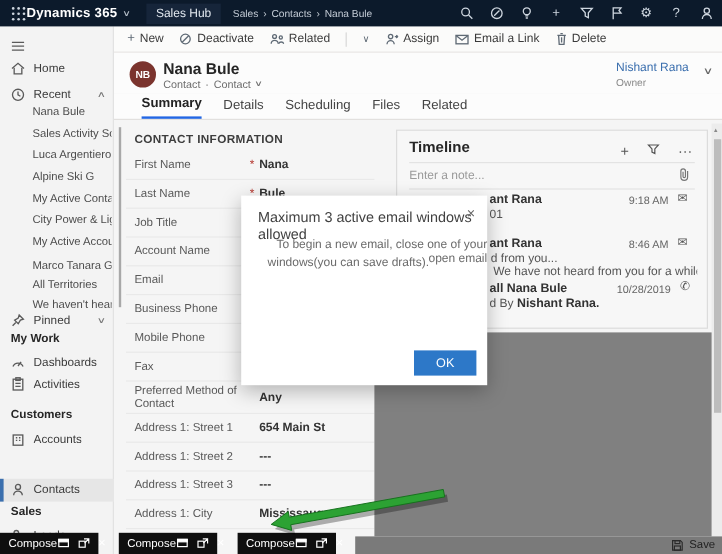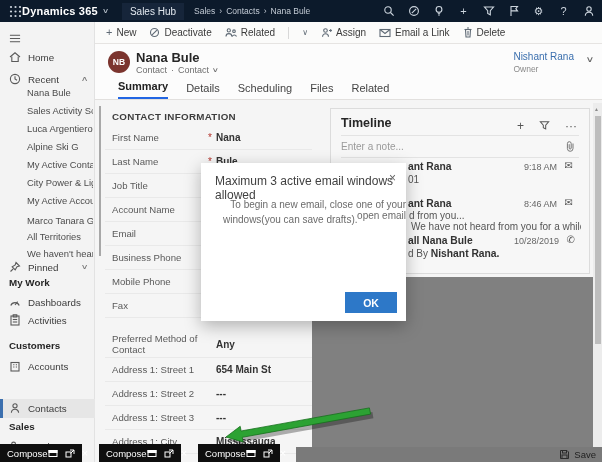--- a/index.html
+++ b/index.html
@@ -54,21 +54,21 @@
 
   
   #content-bg{left:95px;top:100px;width:507px;height:362px;background:#f5f5f5;z-index:1;}
   #form-scroll{left:99px;top:106px;width:2px;height:150px;background:#a8a8a8;z-index:2;}
   #ci-col{left:105px;top:108px;width:207px;z-index:2;}
   #ci-title{font-size:9.8px;font-weight:bold;color:#3d3d3d;letter-spacing:.3px;padding:3px 0 4px 7px;}
   .frow{display:flex;align-items:center;min-height:24px;border-bottom:1px solid #e9e9e9;padding-left:7px;position:relative;}
   .frow .flabel{width:92px;font-size:9.6px;color:#5a5a5a;line-height:11px;}
   .frow .fstar{width:12px;font-size:10px;color:#b3342c;text-align:center;}
   .frow .fvalue{font-size:10px;color:#333;font-weight:bold;white-space:nowrap;}
-  .frow.tall{min-height:27px;margin-top:13px;}
+  .frow.tall{min-height:27px;}
 
   
   #timeline{left:330px;top:108px;width:260px;height:166px;background:#f7f7f7;border:1px solid #dcdcdc;z-index:2;}
   #tl-title{position:absolute;left:10px;top:7px;font-size:12.5px;font-weight:bold;color:#262626;}
   #tl-icons{position:absolute;right:12px;top:8px;display:flex;gap:15px;align-items:center;color:#555;}
   #tl-icons .glyph{font-size:12px;line-height:1;}
   #tl-sep1{position:absolute;left:10px;right:10px;top:26px;border-top:1px solid #e3e3e3;}
   #tl-note{position:absolute;left:10px;top:32px;font-size:10px;color:#9a9a9a;}
   #tl-clip{position:absolute;right:14px;top:30px;}
   #tl-sep2{position:absolute;left:10px;right:10px;top:48px;border-top:1px solid #e3e3e3;}
@@ -86,21 +86,21 @@
   #gray-block{left:312px;top:277px;width:281px;height:170px;background:#808080;z-index:10;}
   #footerbar{left:296px;top:447px;width:306px;height:15px;background:#7a7a7a;display:flex;align-items:center;justify-content:flex-end;gap:4px;padding-right:6px;z-index:12;}
   #footerbar svg{stroke:#2b2b2b;fill:none;stroke-width:1;}
   #save-label{font-size:9.5px;color:#1f1f1f;}
 
   
   #modal{left:201px;top:163px;width:205px;height:158px;background:#fff;box-shadow:0 5px 16px rgba(0,0,0,.28);z-index:40;}
   #modal-title{position:absolute;left:14px;top:11px;font-size:12px;color:#414141;}
   #modal-close{position:absolute;right:10px;top:8px;font-size:12px;color:#666;}
   .modal-body-line{position:absolute;left:22px;font-size:10px;color:#6b6b6b;text-align:right;}
-  #ok-btn{position:absolute;right:9px;bottom:8px;width:52px;height:21px;background:#2d78c8;color:#fff;font-size:10.5px;font-weight:bold;display:flex;align-items:center;justify-content:center;}
+  #ok-btn{position:absolute;right:9px;bottom:8px;width:52px;height:21px;background:#2d78c8;color:#fff;font-size:10.5px;font-weight:normal;display:flex;align-items:center;justify-content:center;}
 
   
   .compose{position:absolute;top:444px;width:82px;height:18px;background:#0f0f0f;color:#fff;display:flex;align-items:center;z-index:45;}
   .compose .ctitle{font-size:9.5px;margin-left:7px;flex:1;}
   .compose .cicons{display:flex;align-items:center;gap:7px;margin-right:6px;}
   .compose svg{stroke:#fff;stroke-width:1;}
   .compose .x{font-size:11px;line-height:1;color:#fff;}
 
   
   #arrow-svg{left:0;top:0;width:602px;height:462px;z-index:50;pointer-events:none;}

